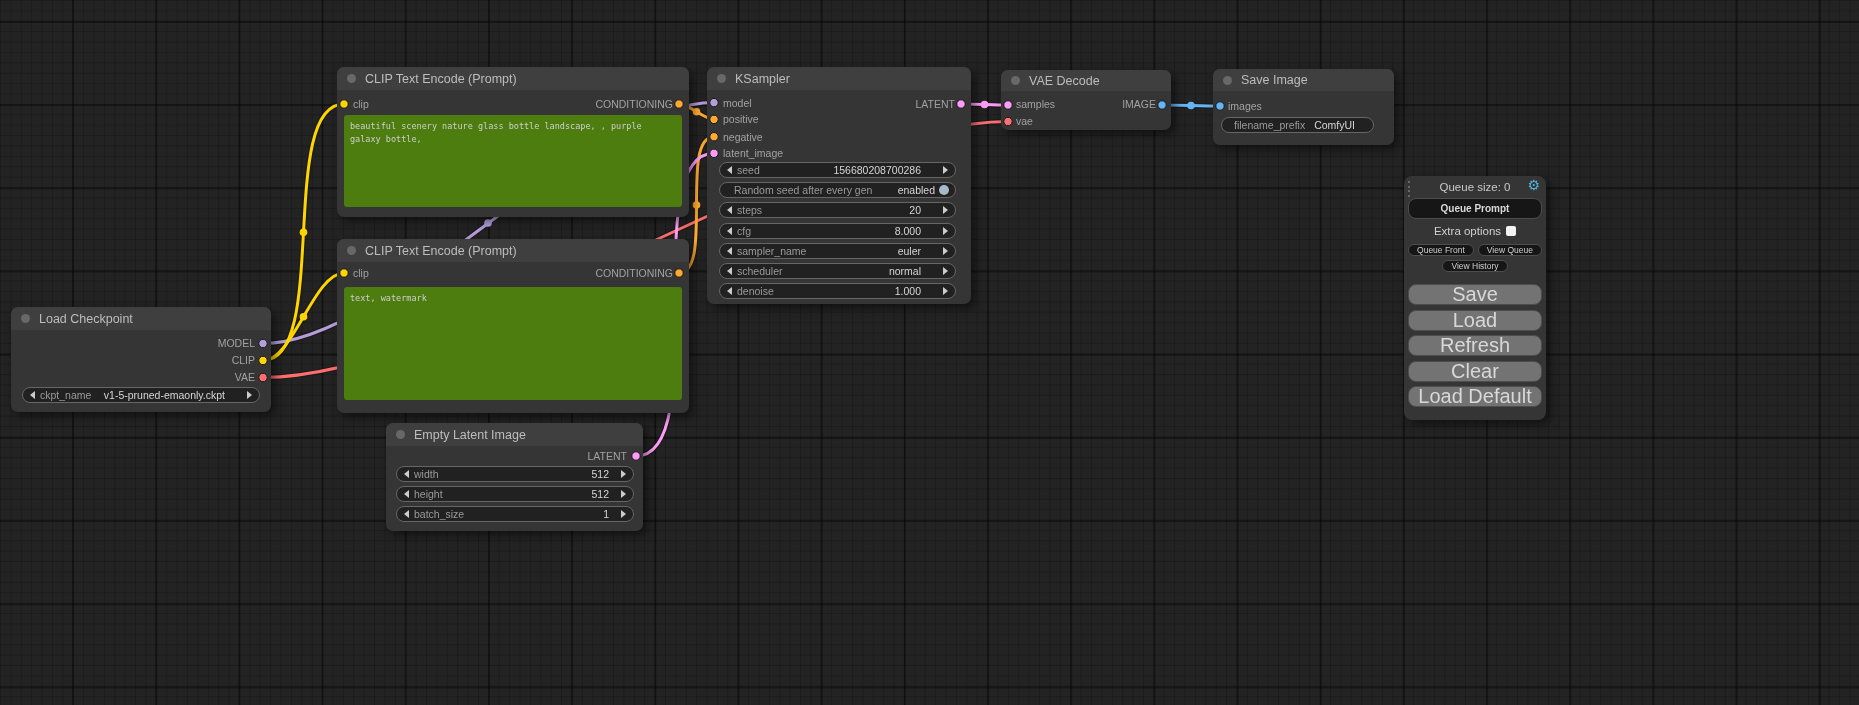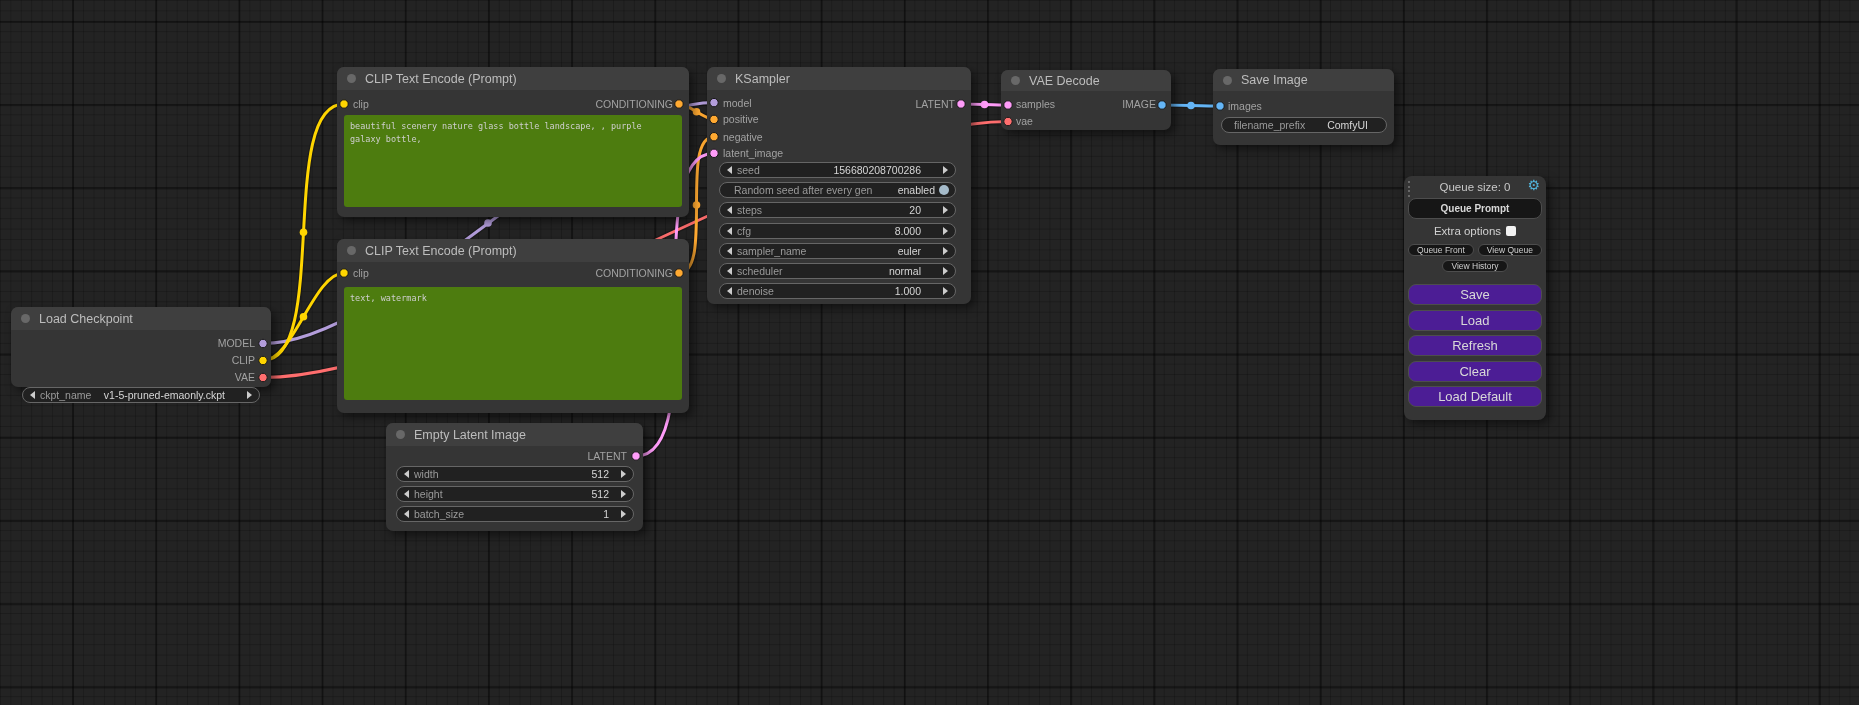--- a/index.html
+++ b/index.html
@@ -58,22 +58,22 @@
         display:flex;align-items:center;justify-content:center;}
   .qp{top:22px;height:21px;font-size:10px;font-weight:bold;}
   .m-extra{position:absolute;left:0;top:49px;width:100%;display:flex;align-items:center;
         justify-content:center;gap:5px;font-size:11.5px;color:#d0d0d0;}
   .checkbox{width:10px;height:10px;background:#f2f2f2;border-radius:2px;display:inline-block;}
   .m-srow{position:absolute;left:0;width:100%;display:flex;justify-content:center;gap:4px;}
   .sbtn{position:static;height:12px;border-radius:10px;font-size:8.5px;padding:0 8px;
         background:#161616;border:1px solid #4d4d4d;color:#cfcfcf;
         display:flex;align-items:center;justify-content:center;box-sizing:border-box;}
   .m-bigs{position:absolute;left:4px;right:4px;top:108px;}
-  .bigbtn{position:static;height:21px;margin-bottom:4.5px;font-size:13px;
-        background:#4c1d95;border:1px solid #4d4d4d;border-radius:8px;color:#d8d8d8;
+  .bigbtn{position:static;height:21px;margin-bottom:4.5px;font-size:20px;
+        background:#737373;border:1px solid #4d4d4d;border-radius:8px;color:#d8d8d8;
         display:flex;align-items:center;justify-content:center;box-sizing:border-box;}
 </style>
 </head>
 <body>
 
 <svg class="layer" width="1859" height="705">
   <path class="wire-under" d="M263,343.5 C391,343.5 586,102.6 714,102.6"></path>
   <path class="wire-under" d="M263,360.5 C330,360.5 277,104 344,104"></path>
   <path class="wire-under" d="M263,360.5 C293,360.5 314,273 344,273"></path>
   <path class="wire-under" d="M263,377.5 C460,377.5 811,121.5 1008,121.5"></path>
@@ -97,21 +97,21 @@
   <circle cx="303.5" cy="232.3" r="3.8" fill="#ffd500"></circle>
   <circle cx="303.5" cy="316.8" r="3.8" fill="#ffd500"></circle>
   <circle cx="635.5" cy="249.6" r="3.8" fill="#ff6e6e"></circle>
   <circle cx="696.5" cy="111.7" r="3.8" fill="#ffa931"></circle>
   <circle cx="696.5" cy="205" r="3.8" fill="#ffa931"></circle>
   <circle cx="675" cy="304.7" r="3.8" fill="#ff9cf9"></circle>
   <circle cx="984.5" cy="104.5" r="3.8" fill="#ff9cf9"></circle>
   <circle cx="1191" cy="105.5" r="3.8" fill="#64b5f6"></circle>
 </svg>
 
-<div class="node" style="left:11px;top:307px;width:260px;height:80px;">
+<div class="node" style="left:11px;top:307px;width:260px;height:105px;">
   <div class="node-title">
     <span class="title-dot"></span>
     <span>Load Checkpoint</span>
   </div>
   <span class="plabel pl-out" style="top:30px;">MODEL</span>
   <span class="plabel pl-out" style="top:47px;">CLIP</span>
   <span class="plabel pl-out" style="top:64px;">VAE</span>
   <div class="widget" style="left:11px;right:11px;top:80px;">
     <span class="warr warr-l"></span>
     <span class="w-label">ckpt_name</span>
@@ -205,21 +205,21 @@
   <span class="plabel pl-in" style="left:15px;top:45px;">vae</span>
   <span class="plabel pl-out" style="right:15px;top:28px;">IMAGE</span>
 </div>
 
 <div class="node" style="left:1213px;top:69px;width:181px;height:76px;">
   <div class="node-title" style="height:22px;">
     <span class="title-dot"></span>
     <span>Save Image</span>
   </div>
   <span class="plabel pl-in" style="left:15px;top:31px;">images</span>
-  <div class="widget" style="left:8px;right:7px;top:48px;">
+  <div class="widget" style="left:8px;right:20px;top:48px;">
     <span class="w-label" style="padding-left:12px;">filename_prefix</span>
     <span class="w-value" style="padding-right:18px;">ComfyUI</span>
   </div>
 </div>
 
 <div class="node" style="left:386px;top:423px;width:257px;height:108px;">
   <div class="node-title">
     <span class="title-dot"></span>
     <span>Empty Latent Image</span>
   </div>

